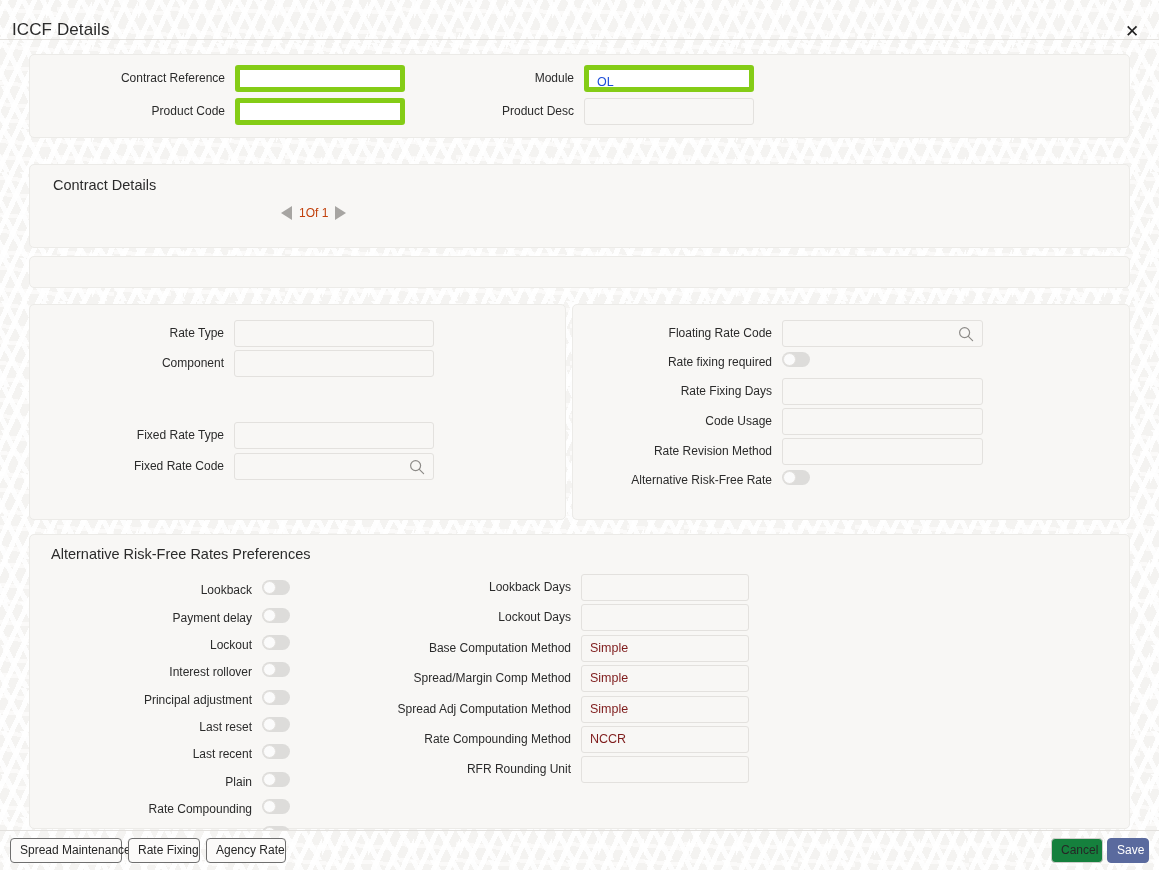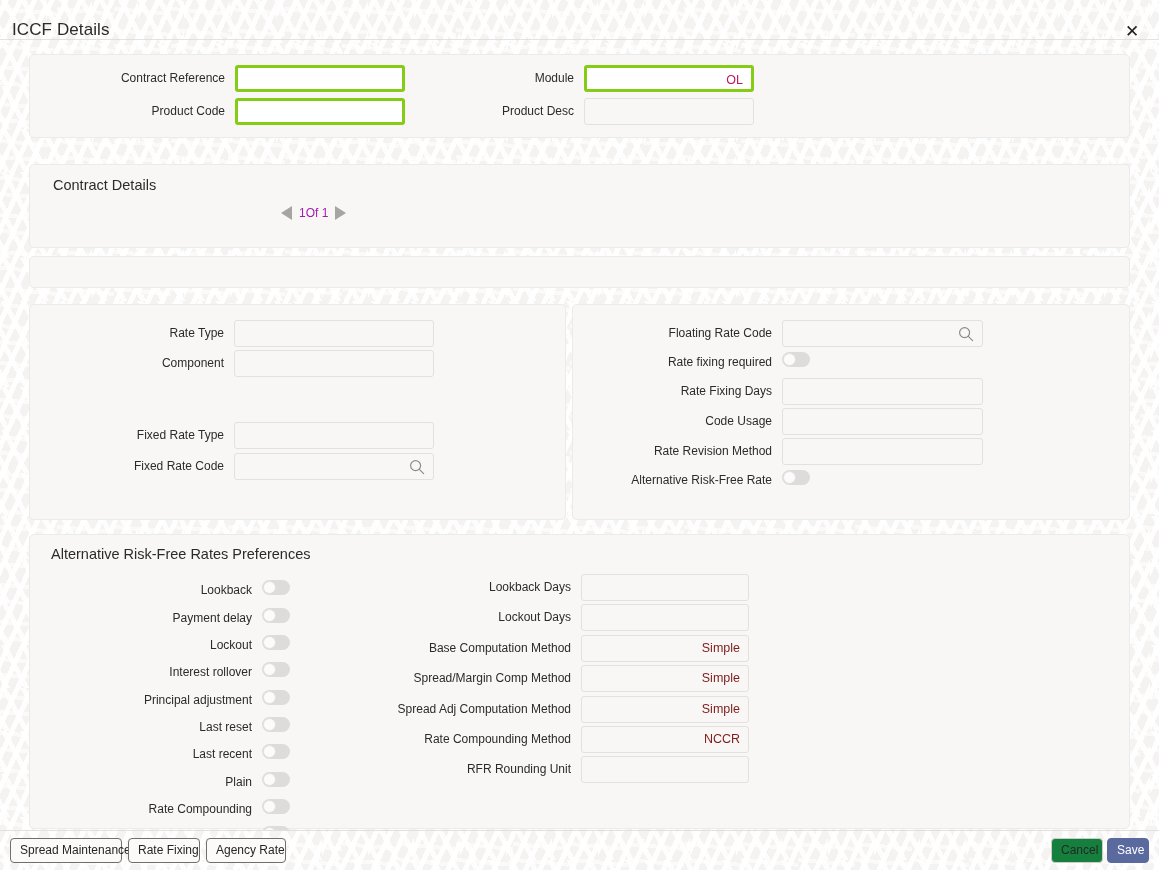--- a/index.html
+++ b/index.html
@@ -52,34 +52,34 @@
   #card-left   { left: 29px;  top: 304px; width: 537px;  height: 216px; }
   #card-right  { left: 572px; top: 304px; width: 558px;  height: 216px; }
   #card-arfr   { left: 29px;  top: 534px; width: 1101px; height: 295px; }
 
   .section-title {
     position: absolute;
     font-size: 14.5px; color: #2b2b2b;
   }
 
   
-  .field { position: absolute; height: 27px; text-align: right; }
+  .field { position: absolute; height: 27px; }
   .field > .lbl {
     position: absolute; right: 100%; top: 0;
     margin-right: 10px;
     height: 27px; line-height: 27px;
     white-space: nowrap;
     font-size: 12px; color: #2b2b2b;
   }
   .inp {
     position: absolute; left: 0; top: 0; height: 27px; width: 100%;
     border-radius: 3px;
-    font-size: 12.5px; color: #be185d;
+    font-size: 12.5px; color: #1d4ed8;
     padding: 0 8px; line-height: 25px;
-    background: #ffffff; border: 3px solid #84cc16;
+    background: #ffffff; border: 5px solid #84cc16;
   }
   .inp.disabled {
     background: #f8f7f5;
     border: 1px solid #e3e1de;
     color: #7f1d1d;
   }
   .inp .val { display: block; height: 25px; line-height: 25px; overflow: hidden; }
 
   .magnifier {
     position: absolute; right: 8px; top: 5px;
@@ -102,21 +102,21 @@
     border-radius: 50%;
     background: #fbfbfb;
     border: 1px solid #e3e1de;
     box-sizing: border-box;
   }
 
   
   #pager {
     position: absolute; left: 281px; top: 206px;
     display: flex; align-items: center; gap: 7px;
-    font-size: 12px; color: #a21caf;
+    font-size: 12px; color: #c2410c;
   }
   .tri { width: 0; height: 0; cursor: pointer; }
   .tri.left  { border-top: 7px solid transparent; border-bottom: 7px solid transparent; border-right: 11px solid #a7a5a2; }
   .tri.right { border-top: 7px solid transparent; border-bottom: 7px solid transparent; border-left: 11px solid #a7a5a2; }
 
   
   #footer {
     position: absolute; left: 0; bottom: 0; width: 1159px; height: 40px;
     border-top: 1px solid #e2e0dd;
     background: transparent;

